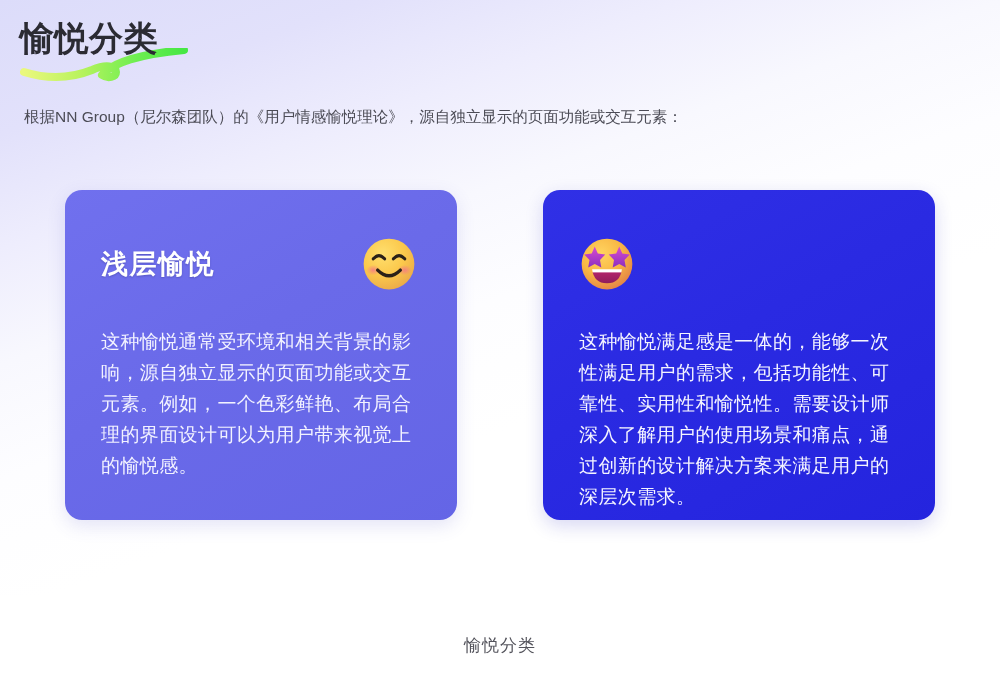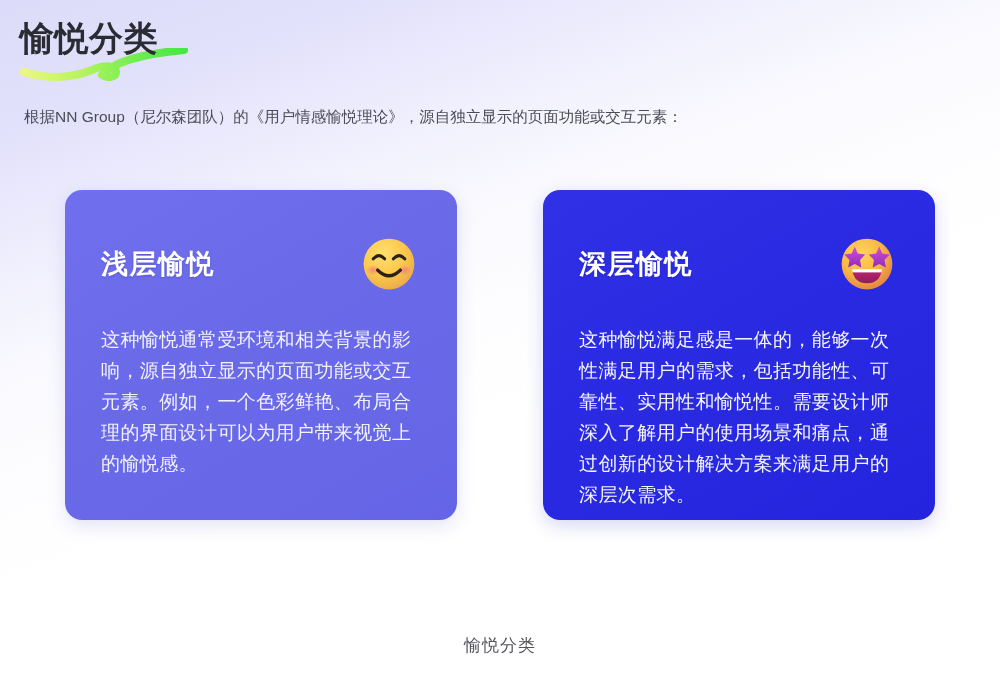--- a/index.html
+++ b/index.html
@@ -76,21 +76,20 @@
 
   
   .cards {
     position: absolute;
     left: 65px;
     top: 190px;
     width: 870px;
     height: 330px;
     display: flex;
     justify-content: space-between;
-    font-family: Liberation Mono, monospace;
   }
 
   .card {
     width: 392px;
     border-radius: 17px;
     padding: 46px 36px 30px 36px;
     position: relative;
     overflow: hidden;
   }
 
@@ -192,21 +191,20 @@
           <path d="M14 26 Q20.5 19 27 26" fill="none" stroke="#2b2118" stroke-width="3.6" stroke-linecap="round"></path>
           <path d="M37 26 Q43.5 19 50 26" fill="none" stroke="#2b2118" stroke-width="3.6" stroke-linecap="round"></path>
           <path d="M19 39 Q32 52 45 39" fill="none" stroke="#2b2118" stroke-width="3.8" stroke-linecap="round"></path>
         </svg>
       </div>
       <div class="card-body">这种愉悦通常受环境和相关背景的影响，源自独立显示的页面功能或交互元素。例如，一个色彩鲜艳、布局合理的界面设计可以为用户带来视觉上的愉悦感。</div>
     </div>
 
     <div class="card card--deep">
       <div class="card-head">
-        <div class="card-title">深层愉悦</div>
         <svg class="card-emoji" viewBox="0 0 64 64">
           <defs>
             <radialGradient id="faceB" cx="38%" cy="30%" r="80%">
               <stop offset="0%" stop-color="#ffd460"></stop>
               <stop offset="50%" stop-color="#f9b845"></stop>
               <stop offset="100%" stop-color="#e07a46"></stop>
             </radialGradient>
             <linearGradient id="starB" x1="0" y1="0" x2="0" y2="1">
               <stop offset="0%" stop-color="#d94bd0"></stop>
               <stop offset="100%" stop-color="#8b2ec0"></stop>

